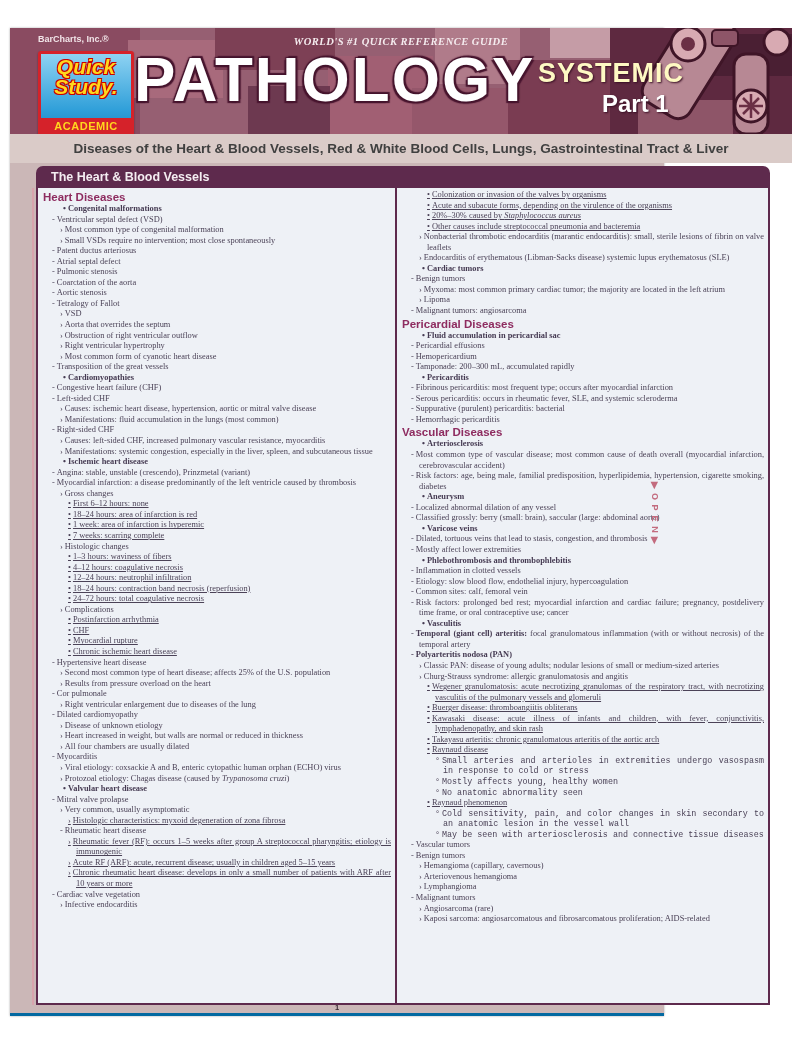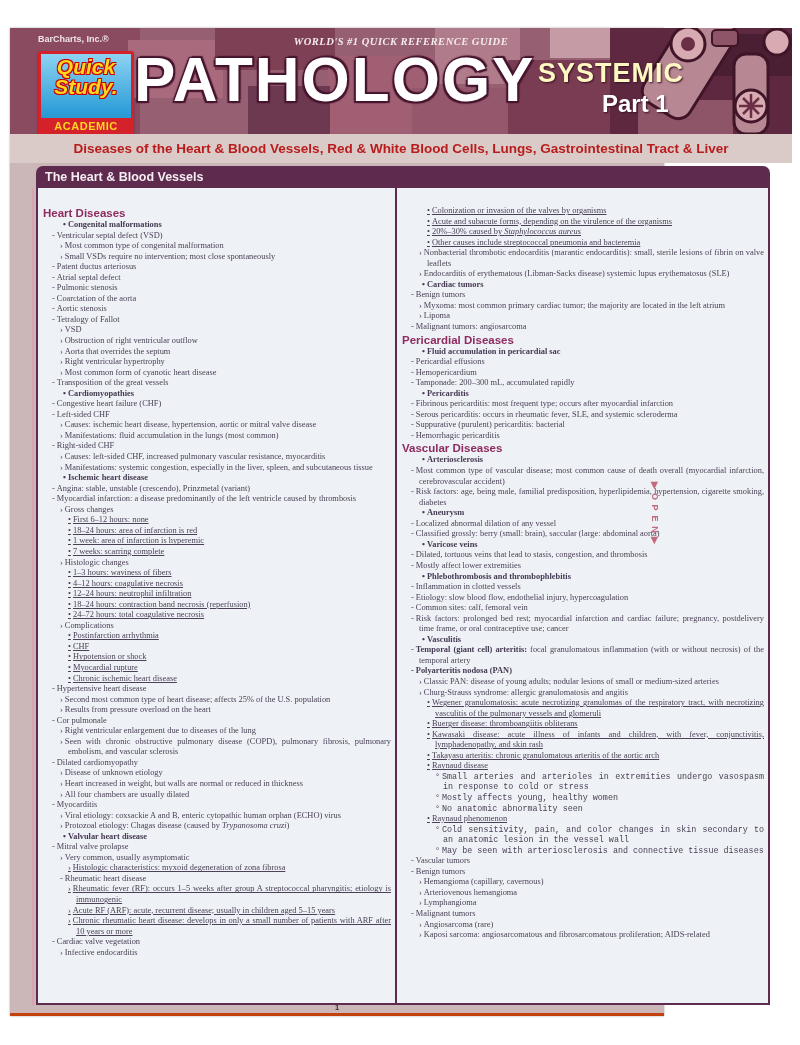--- a/index.html
+++ b/index.html
@@ -1,18 +1,18 @@
 <!DOCTYPE html>
 <html><head>
 <meta charset="utf-8">
 <style>
   html,body{margin:0;padding:0;background:#ffffff;width:800px;height:1045px;position:relative;
     font-family:"Liberation Sans",sans-serif;}
   .sheet{position:absolute;left:10px;top:28px;width:654px;height:985px;background:#cbb7b7;
-    border-bottom:3px solid #c2410c;box-shadow:0 0 2px rgba(0,0,0,.35);}
+    border-bottom:3px solid #0369a1;box-shadow:0 0 2px rgba(0,0,0,.35);}
   
   .header{position:absolute;left:0;top:0;width:782px;height:106px;background:#965f72;overflow:hidden;}
   .tile{position:absolute;}
   .m1{left:0;top:0;width:130px;height:106px;background:#8a4b61;}
   .m2{left:118px;top:12px;width:95px;height:58px;background:#a86a7c;}
   .m3{left:205px;top:0;width:120px;height:42px;background:#7d4055;}
   .m4{left:318px;top:28px;width:105px;height:78px;background:#a15f73;}
   .m5{left:425px;top:0;width:85px;height:56px;background:#b07b8a;}
   .m6{left:498px;top:32px;width:115px;height:74px;background:#7a3c52;}
   .m7{left:540px;top:0;width:70px;height:30px;background:#c59ca6;}
@@ -34,28 +34,28 @@
     color:#ffd71e;font-size:11px;font-weight:bold;text-align:center;line-height:17px;letter-spacing:.5px;}
   .title{position:absolute;left:124px;top:16px;font-size:62px;font-weight:bold;color:#ffffff;letter-spacing:2px;
     transform:scaleY(1.02);text-shadow:0 0 3px #3a1025,2px 2px 1px #4a1630,-1px -1px 1px #4a1630,2px -2px 1px #4a1630,-2px 2px 1px #4a1630;}
   .ed1{position:absolute;left:528px;top:30px;font-size:27px;font-weight:bold;color:#fef9c3;letter-spacing:1px;
     text-shadow:1px 1px 2px #3a1025;}
   .ed2{position:absolute;left:592px;top:62px;font-size:24px;font-weight:bold;color:#fff;
     text-shadow:1px 1px 2px #3a1025;}
   .equip{position:absolute;right:0;top:0;}
   
   .subject-bar{position:absolute;left:0;top:106px;width:782px;height:29px;background:#dacbc8;
-    text-align:center;line-height:29px;color:#b91c1c;font-weight:bold;font-size:13.5px;}
+    text-align:center;line-height:29px;color:#404040;font-weight:bold;font-size:13.5px;}
   
   .section-bar{position:absolute;left:26px;top:138px;width:734px;height:22px;background:#5e2a4d;
-    border-radius:7px 7px 0 0;color:#f4edf1;font-weight:bold;font-size:12.5px;line-height:22px;padding-left:9px;
+    border-radius:7px 7px 0 0;color:#f4edf1;font-weight:bold;font-size:12.5px;line-height:22px;padding-left:15px;
     box-sizing:border-box;}
   .content{position:absolute;left:26px;top:160px;width:734px;height:817px;background:#eef1f6;
     border:2px solid #5e2a4d;border-top:none;box-sizing:border-box;display:flex;overflow:hidden;}
-  .col{box-sizing:border-box;padding:18px 4px 0 5px;}
+  .col{box-sizing:border-box;padding:2px 4px 0 5px;}
   .col.left{width:357px;}
   .divider{width:2px;background:#5e2a4d;}
   .col.right{flex:1;}
   .col-heading{font-size:11.5px;font-weight:bold;color:#8e2c60;line-height:13px;margin:1px 0 0 0;}
   .line{font-family:"Liberation Serif",serif;font-size:8.4px;line-height:10.55px;color:#4b4257;
     text-align:justify;}
   .line b{color:#453a52;}
   .line .mk{margin-right:2px;}
   .line.bold{font-weight:bold;color:#453a52;}
   .lv1{padding-left:10px;text-indent:-8px;margin-left:18px;}
@@ -128,22 +128,22 @@
         <div class="line lv2"><span class="mk">-</span>Ventricular septal defect (VSD)</div>
         <div class="line lv3"><span class="mk">›</span>Most common type of congenital malformation</div>
         <div class="line lv3"><span class="mk">›</span>Small VSDs require no intervention; most close spontaneously</div>
         <div class="line lv2"><span class="mk">-</span>Patent ductus arteriosus</div>
         <div class="line lv2"><span class="mk">-</span>Atrial septal defect</div>
         <div class="line lv2"><span class="mk">-</span>Pulmonic stenosis</div>
         <div class="line lv2"><span class="mk">-</span>Coarctation of the aorta</div>
         <div class="line lv2"><span class="mk">-</span>Aortic stenosis</div>
         <div class="line lv2"><span class="mk">-</span>Tetralogy of Fallot</div>
         <div class="line lv3"><span class="mk">›</span>VSD</div>
+        <div class="line lv3"><span class="mk">›</span>Aorta that overrides the septum</div>
         <div class="line lv3"><span class="mk">›</span>Obstruction of right ventricular outflow</div>
-        <div class="line lv3"><span class="mk">›</span>Aorta that overrides the septum</div>
         <div class="line lv3"><span class="mk">›</span>Right ventricular hypertrophy</div>
         <div class="line lv3"><span class="mk">›</span>Most common form of cyanotic heart disease</div>
         <div class="line lv2"><span class="mk">-</span>Transposition of the great vessels</div>
         <div class="line lv1 bold"><span class="mk">•</span>Cardiomyopathies</div>
         <div class="line lv2"><span class="mk">-</span>Congestive heart failure (CHF)</div>
         <div class="line lv2"><span class="mk">-</span>Left-sided CHF</div>
         <div class="line lv3"><span class="mk">›</span>Causes: ischemic heart disease, hypertension, aortic or mitral valve disease</div>
         <div class="line lv3"><span class="mk">›</span>Manifestations: fluid accumulation in the lungs (most common)</div>
         <div class="line lv2"><span class="mk">-</span>Right-sided CHF</div>
         <div class="line lv3"><span class="mk">›</span>Causes: left-sided CHF, increased pulmonary vascular resistance, myocarditis</div>
@@ -158,29 +158,27 @@
         <div class="line lv4"><span class="mk">•</span>7 weeks: scarring complete</div>
         <div class="line lv3"><span class="mk">›</span>Histologic changes</div>
         <div class="line lv4"><span class="mk">•</span>1–3 hours: waviness of fibers</div>
         <div class="line lv4"><span class="mk">•</span>4–12 hours: coagulative necrosis</div>
         <div class="line lv4"><span class="mk">•</span>12–24 hours: neutrophil infiltration</div>
         <div class="line lv4"><span class="mk">•</span>18–24 hours: contraction band necrosis (reperfusion)</div>
         <div class="line lv4"><span class="mk">•</span>24–72 hours: total coagulative necrosis</div>
         <div class="line lv3"><span class="mk">›</span>Complications</div>
         <div class="line lv4"><span class="mk">•</span>Postinfarction arrhythmia</div>
         <div class="line lv4"><span class="mk">•</span>CHF</div>
-        <div class="line lv4"><span class="mk">•</span>Hypotension or shock</div>
         <div class="line lv4"><span class="mk">•</span>Myocardial rupture</div>
         <div class="line lv4"><span class="mk">•</span>Chronic ischemic heart disease</div>
         <div class="line lv2"><span class="mk">-</span>Hypertensive heart disease</div>
         <div class="line lv3"><span class="mk">›</span>Second most common type of heart disease; affects 25% of the U.S. population</div>
         <div class="line lv3"><span class="mk">›</span>Results from pressure overload on the heart</div>
         <div class="line lv2"><span class="mk">-</span>Cor pulmonale</div>
         <div class="line lv3"><span class="mk">›</span>Right ventricular enlargement due to diseases of the lung</div>
-        <div class="line lv3"><span class="mk">›</span>Seen with chronic obstructive pulmonary disease (COPD), pulmonary fibrosis, pulmonary embolism, and vascular sclerosis</div>
         <div class="line lv2"><span class="mk">-</span>Dilated cardiomyopathy</div>
         <div class="line lv3"><span class="mk">›</span>Disease of unknown etiology</div>
         <div class="line lv3"><span class="mk">›</span>Heart increased in weight, but walls are normal or reduced in thickness</div>
         <div class="line lv3"><span class="mk">›</span>All four chambers are usually dilated</div>
         <div class="line lv2"><span class="mk">-</span>Myocarditis</div>
         <div class="line lv3"><span class="mk">›</span>Viral etiology: coxsackie A and B, enteric cytopathic human orphan (ECHO) virus</div>
         <div class="line lv3"><span class="mk">›</span>Protozoal etiology: Chagas disease (caused by <i>Trypanosoma cruzi</i>)</div>
         <div class="line lv1 bold"><span class="mk">•</span>Valvular heart disease</div>
         <div class="line lv2"><span class="mk">-</span>Mitral valve prolapse</div>
         <div class="line lv3"><span class="mk">›</span>Very common, usually asymptomatic</div>

